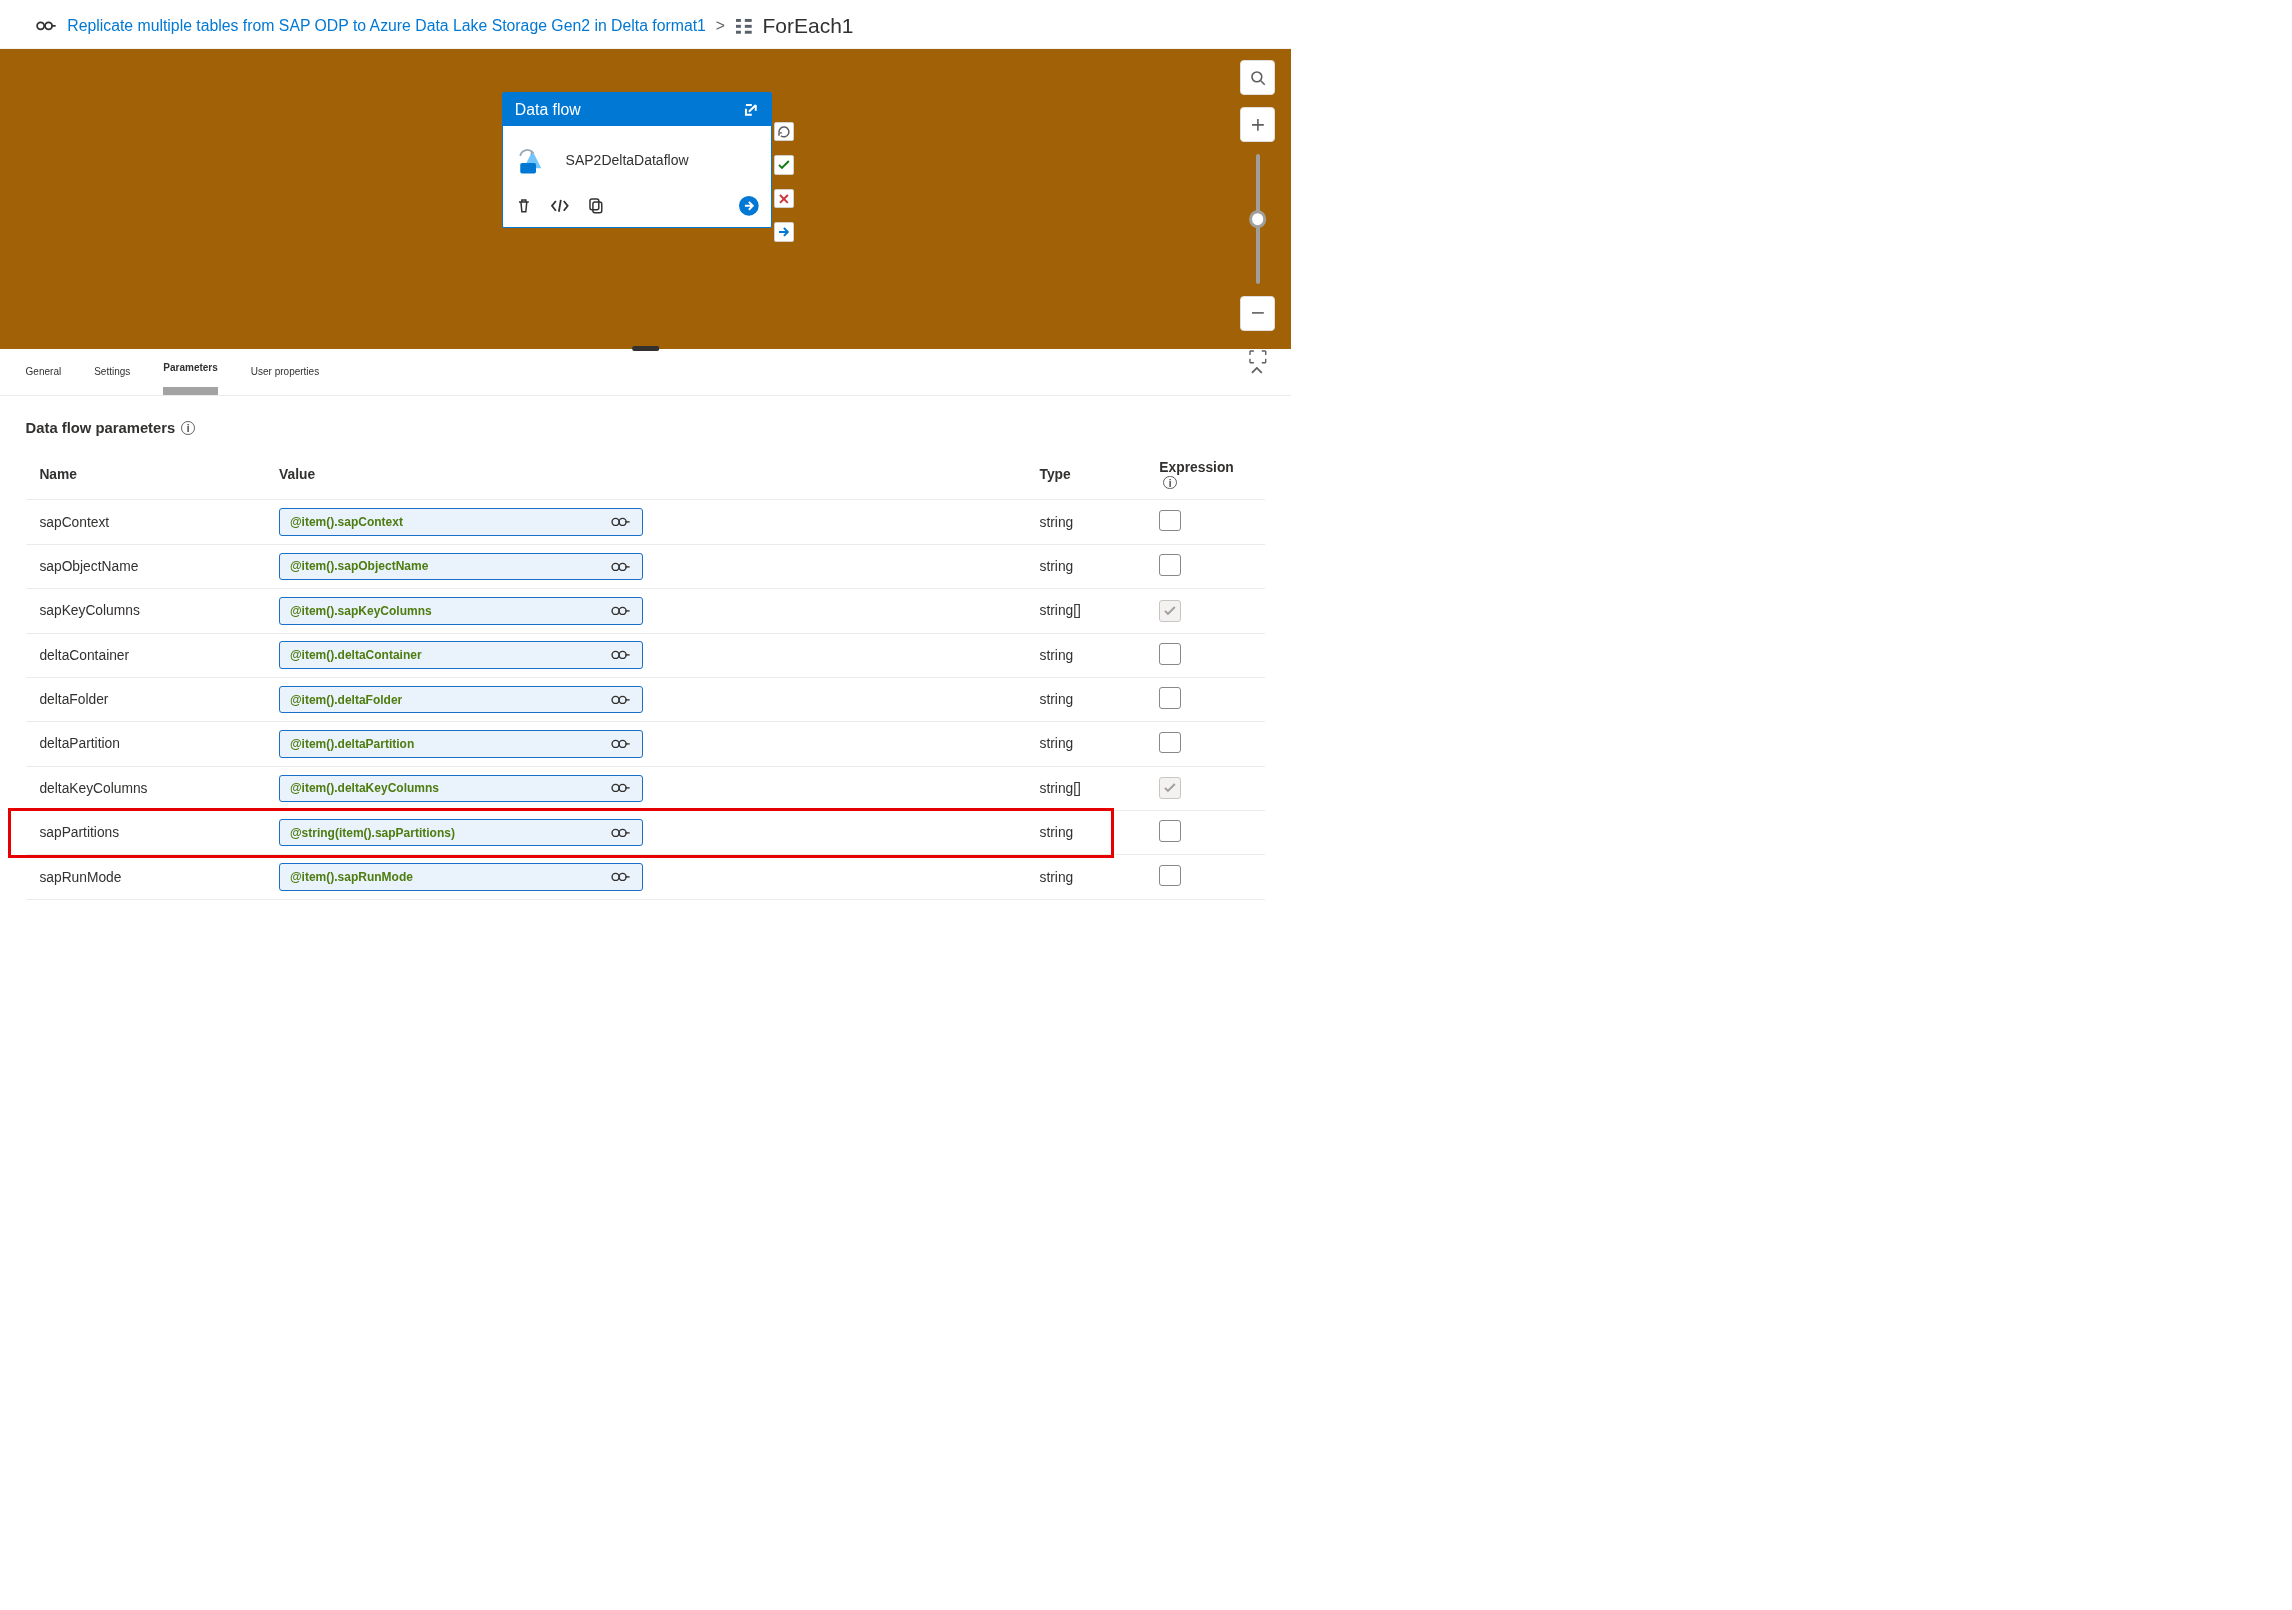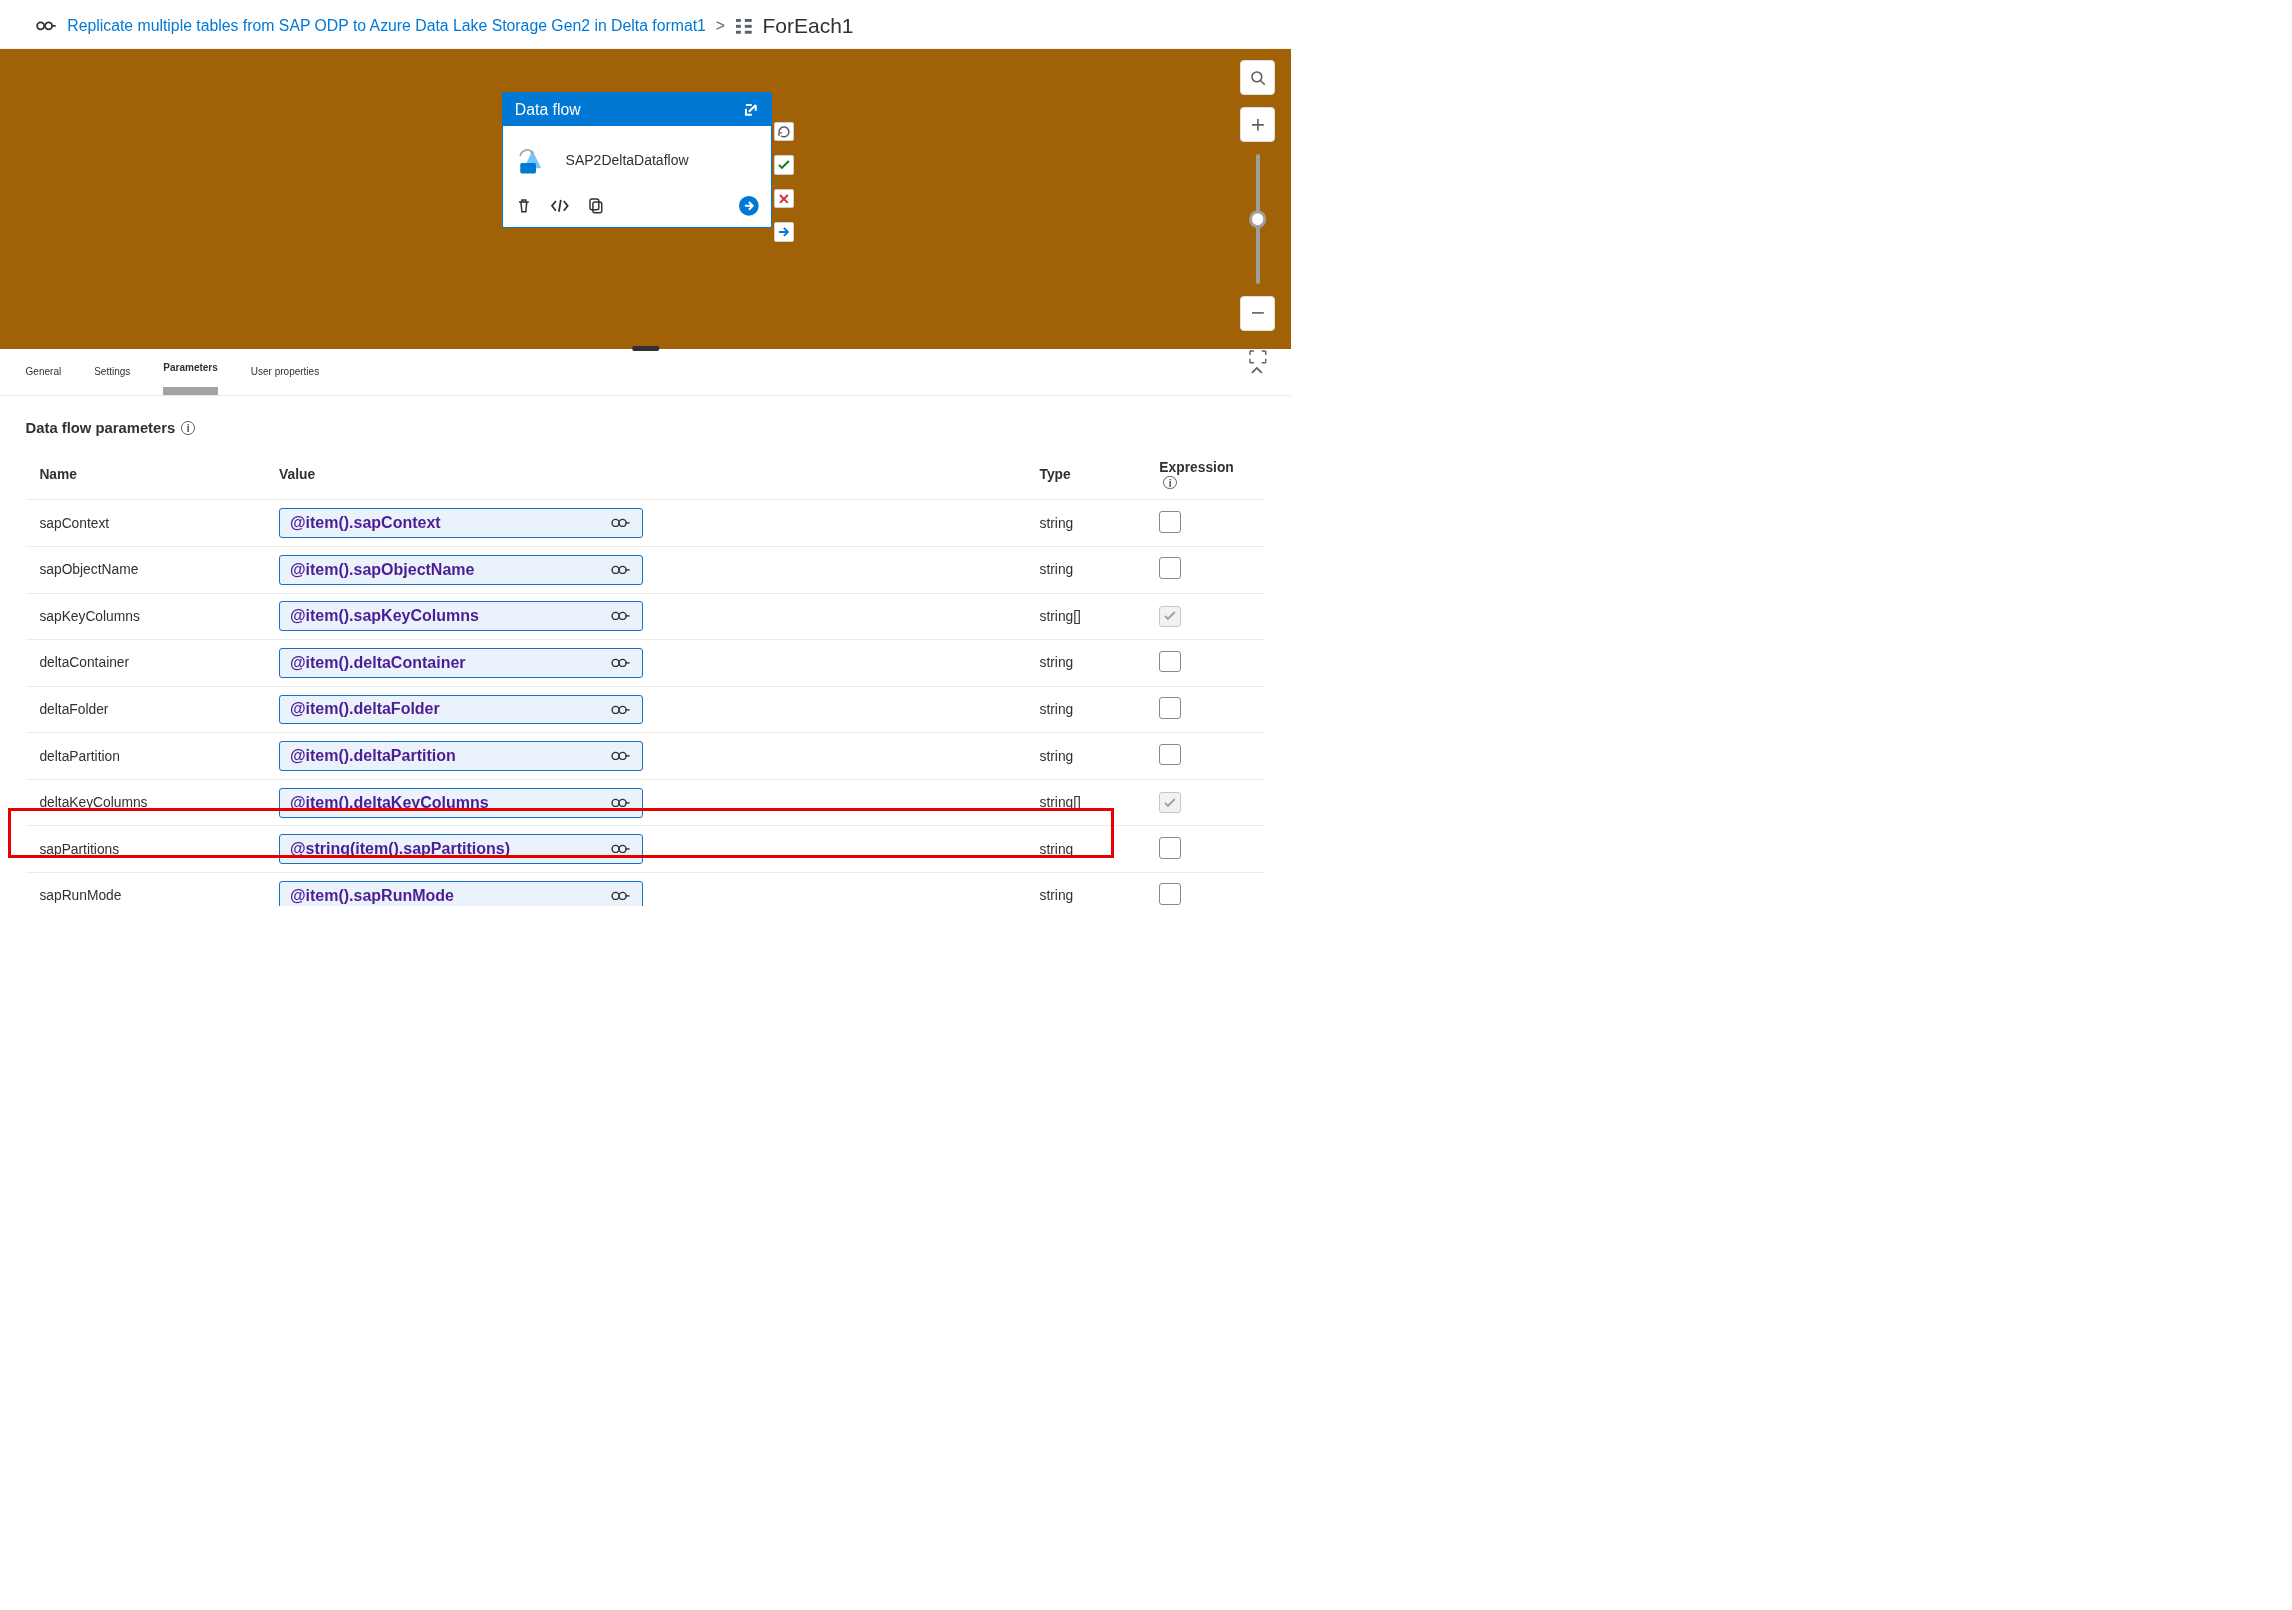--- a/index.html
+++ b/index.html
@@ -226,22 +226,22 @@
   .value-pill {
     display: inline-flex;
     align-items: center;
     justify-content: space-between;
     width: 364px;
     padding: 4.9px 9.9px;
     background: #eaf2fb;
     border: 1px solid #1a6fc9;
     border-radius: 3px;
     font-weight: 600;
-    font-size: 16px;
-    color: #4c1d95;
+    font-size: 12px;
+    color: #4d7c0f;
   }
   .pill-icon { flex-shrink:0; }
 
   .checkbox {
     width: 21.7px; height: 21.7px;
     border: 1px solid #8a8886;
     border-radius: 3px;
     display:inline-flex;align-items:center;justify-content:center;
     background: #fff;
   }

